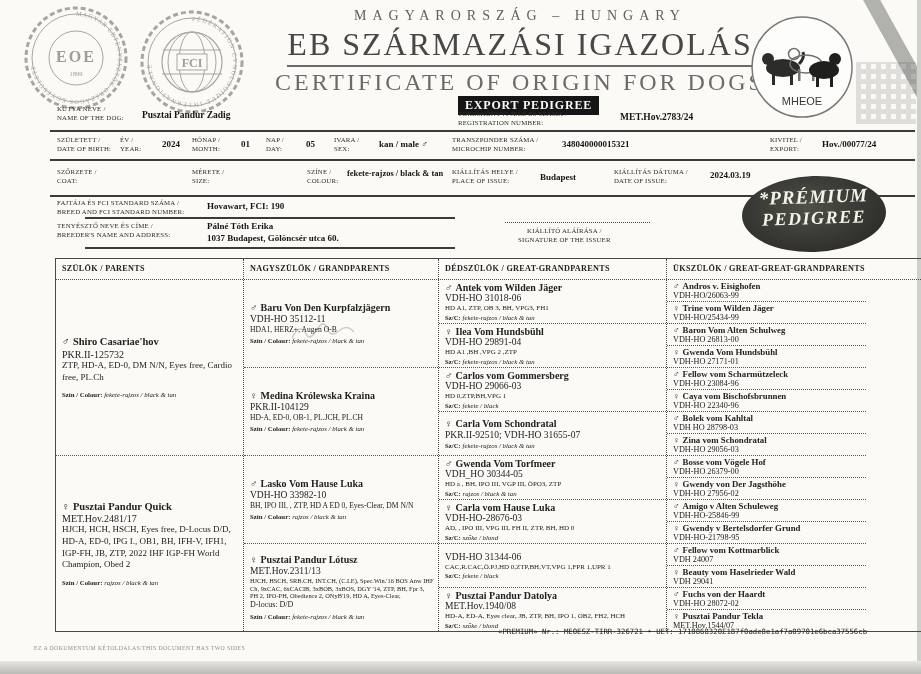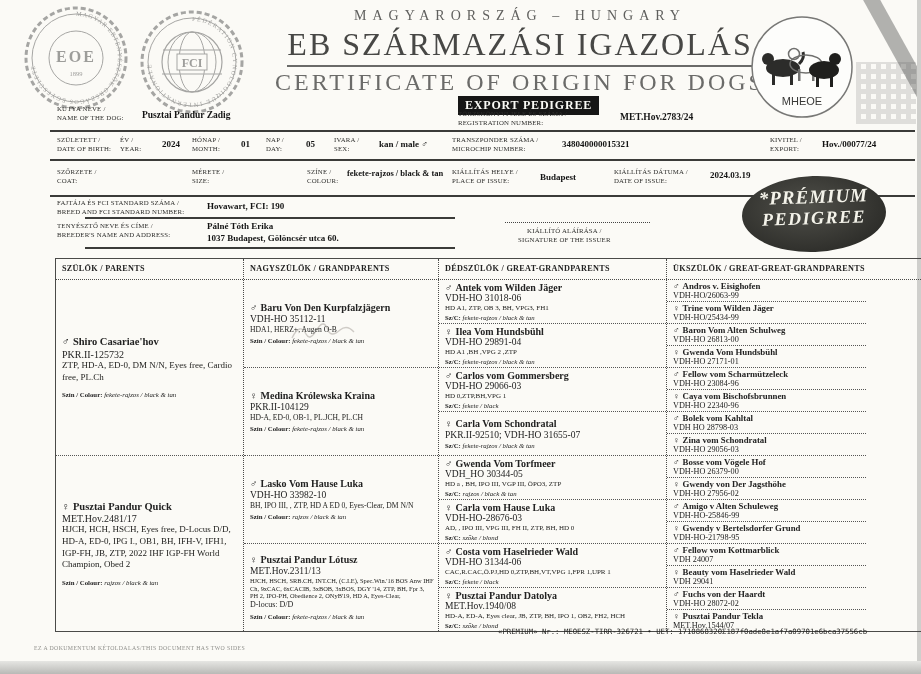--- a/index.html
+++ b/index.html
@@ -330,21 +330,20 @@
           <div class="tt">HD a , BH, IPO III, VGP III, ÖPO3, ZTP</div>
           <div class="cl" style="margin-top:1px;"><span class="clb">Sz/C:</span> <span class="cli">rajzos / black &amp; tan</span></div>
         </div>
         <div class="pcell">
           <div class="nm"><span class="sx">♀</span><span class="b">Carla vom Hause Luka</span></div>
           <div class="rg">VDH-HO-28676-03</div>
           <div class="tt">AD, , IPO III, VPG III, FH II, ZTP, BH, HD 0</div>
           <div class="cl" style="margin-top:1px;"><span class="clb">Sz/C:</span> <span class="cli">szőke / blond</span></div>
         </div>
         <div class="pcell">
-          <div class="nm"><span class="sx">♂</span><span class="b">Costa vom Haselrieder Wald</span></div>
           <div class="rg">VDH-HO 31344-06</div>
           <div class="tt">CAC,R.CAC,Ö.PJ,HD 0,ZTP,BH,VT,VPG 1,FPR 1,UPR 1</div>
           <div class="cl" style="margin-top:1px;"><span class="clb">Sz/C:</span> <span class="cli">fekete / black</span></div>
         </div>
         <div class="pcell">
           <div class="nm"><span class="sx">♀</span><span class="b">Pusztai Pandur Datolya</span></div>
           <div class="rg">MET.Hov.1940/08</div>
           <div class="tt">HD-A, ED-A, Eyes clear, JB, ZTP, BH, IPO 1, OB2, FH2, HCH</div>
           <div class="cl" style="margin-top:1px;"><span class="clb">Sz/C:</span> <span class="cli">szőke / blond</span></div>
         </div>

